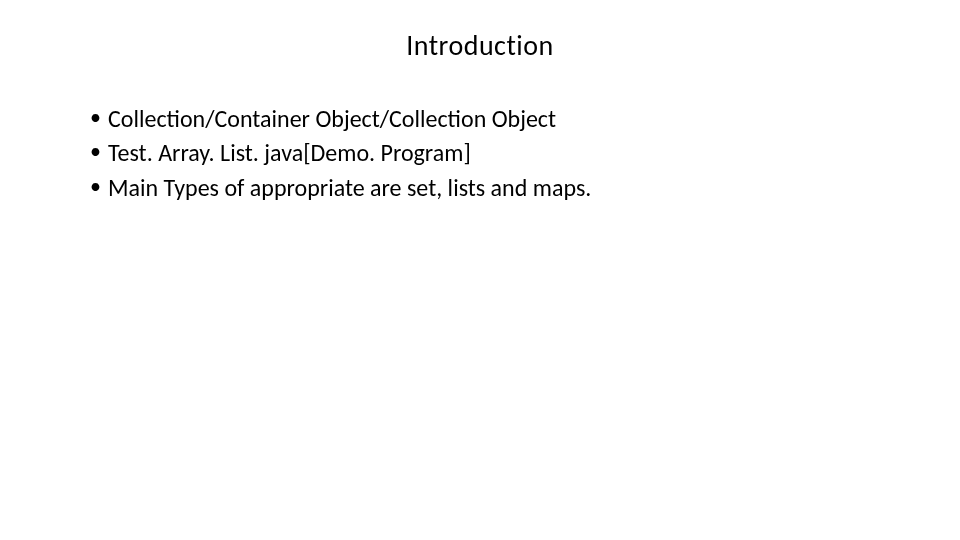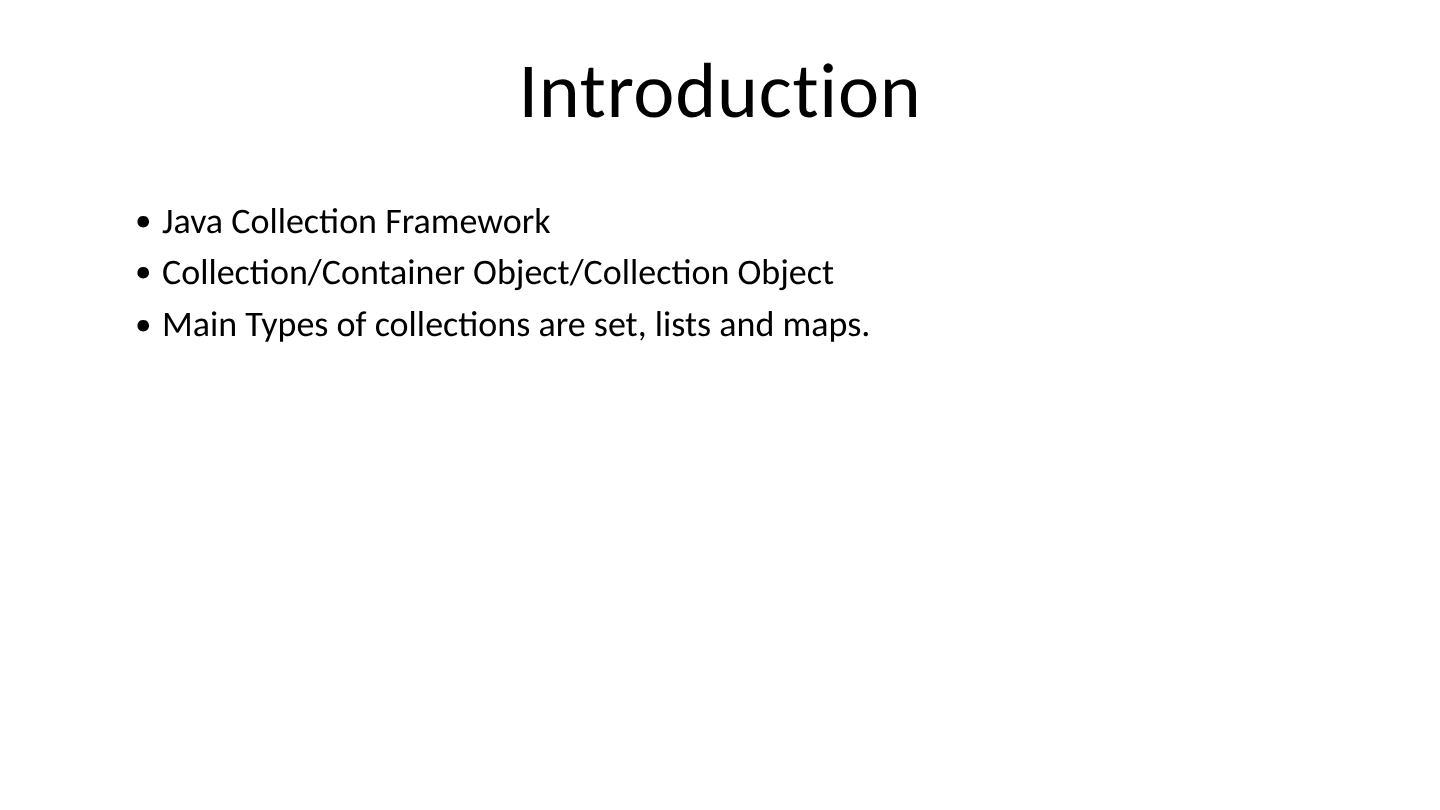--- a/index.html
+++ b/index.html
@@ -14,21 +14,21 @@
       font-family: Calibri, "Segoe UI", Arial, sans-serif;
       color: #000000;
       position: relative;
     }
     .slide {
       width: 100%;
       height: 100%;
       padding: 28px 70px 40px 70px;
     }
     .title {
-      font-size: 52px;
+      font-size: 28px;
       font-weight: 400;
       text-align: center;
       margin-bottom: 40px;
       letter-spacing: 0.5px;
     }
     .content {
       padding-left: 20px;
     }
     ul {
       list-style: none;
@@ -48,18 +48,18 @@
       font-size: 22px;
     }
   </style>
 </head>
 <body>
 
 <div class="slide">
   <h1 class="title">Introduction</h1>
   <div class="content">
     <ul>
-      <li>Java Collection Framework</li>
       <li>Collection/Container Object/Collection Object</li>
-      <li>Main Types of collections are set, lists and maps.</li>
+      <li>Test. Array. List. java[Demo. Program]</li>
+      <li>Main Types of appropriate are set, lists and maps.</li>
     </ul>
   </div>
 </div>
 
 </body></html>

